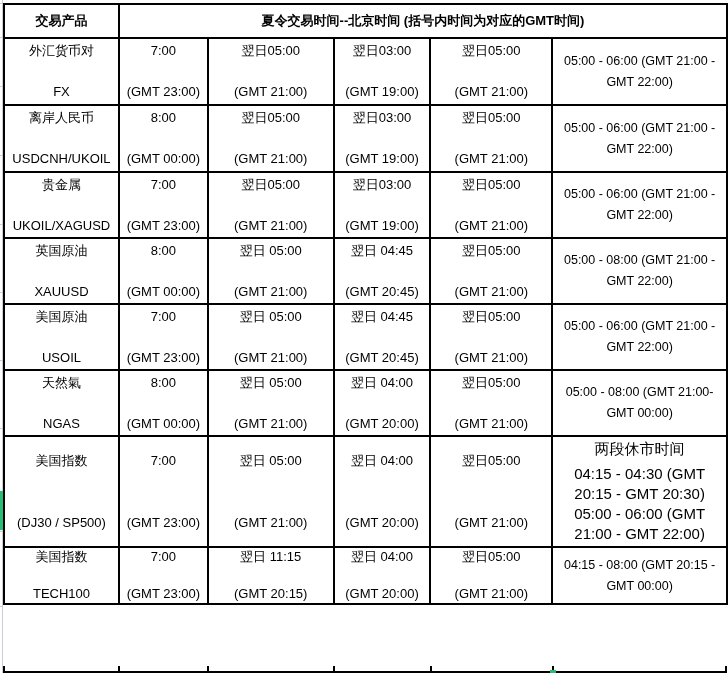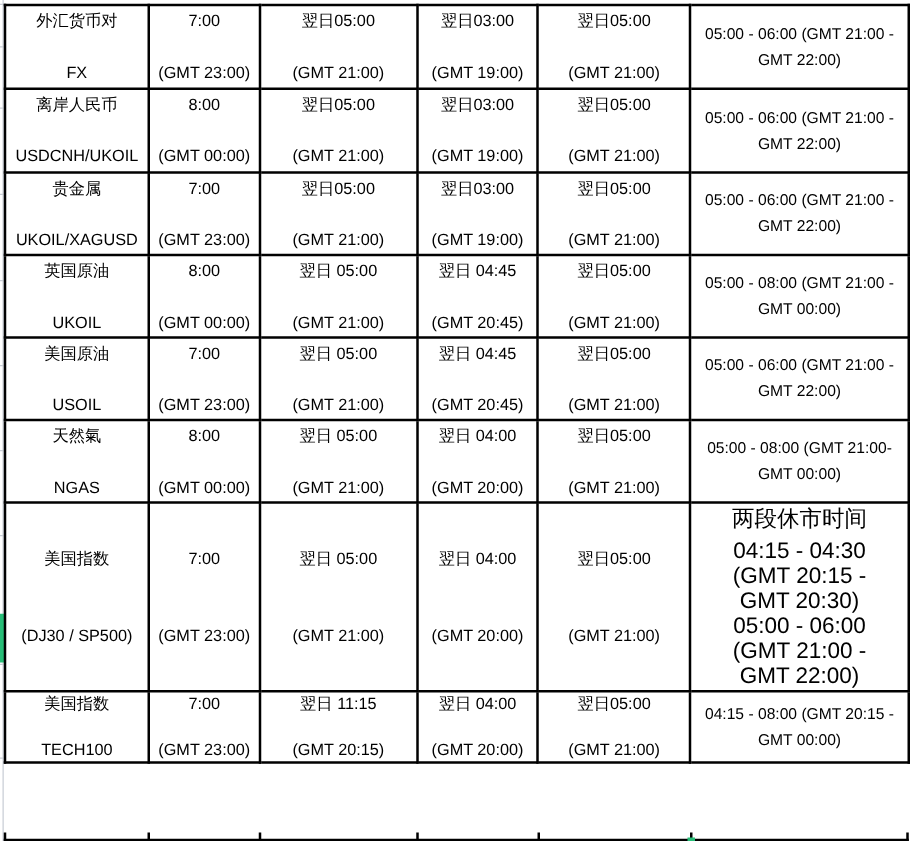--- a/index.html
+++ b/index.html
@@ -27,21 +27,21 @@
   .th2 { font-weight:bold; font-size:12.5px; }
 
   .cw { display:flex; flex-direction:column; justify-content:space-around; align-items:center;gap:18px; }
   tr.rh-69  td > .cw { height:65px; }
   tr.rh-68  td > .cw { height:64px; }
   tr.rh-110 td > .cw { height:106px; }
   tr.rh-59  td > .cw { height:55px; }
 
   .halt-wrap { display:flex; align-items:center; justify-content:center; padding:0 6px; }
   .halt-text { font-size:12.5px; line-height:21px; }
-  .halt-multi { padding:2px 12px; font-size:18px; line-height:20px; }
+  .halt-multi { padding:2px 12px; font-size:15px; line-height:20px; }
   .halt-title { margin-bottom:5px; }
 
   
   .stub-v { position:absolute; width:2px; top:666px; height:7px; background:var(--border,#000); }
   .stub-h { position:absolute; left:3px; top:671px; width:724px; height:2px; background:var(--border,#000); }
 </style>
 </head>
 <body>
 
 <div class="screen">
@@ -63,20 +63,24 @@
     <colgroup>
       <col style="width:115px">
         <col style="width:89px">
         <col style="width:126px">
       <col style="width:97px">
         <col style="width:122px">
         <col style="width:175px">
     </colgroup>
 
     <tbody>
+        <tr style="height:34px">
+      <td class="th1">交易产品</td>
+      <td class="th1" colspan="5">夏令交易时间--北京时间 (括号内时间为对应的GMT时间)</td>
+    </tr>
 
 
     <tr class="rh-69">
       <td>
             <div class="cw">
         <div>外汇货币对</div>
         <div>FX</div>
             </div>
           </td>
       <td>
@@ -183,21 +187,21 @@
             <div class="halt-wrap">
         <div class="halt-text">05:00 - 06:00 (GMT 21:00 - GMT 22:00)</div>
             </div>
           </td>
     </tr>
 
     <tr class="rh-68">
       <td>
             <div class="cw">
         <div>英国原油</div>
-        <div>UKOIL</div>
+        <div>XAUUSD</div>
             </div>
           </td>
       <td>
             <div class="cw">
         <div>8:00</div>
         <div>(GMT 00:00)</div>
             </div>
           </td>
       <td>
             <div class="cw">
@@ -212,21 +216,21 @@
             </div>
           </td>
       <td>
             <div class="cw">
         <div>翌日05:00</div>
         <div>(GMT 21:00)</div>
             </div>
           </td>
       <td>
             <div class="halt-wrap">
-        <div class="halt-text">05:00 - 08:00 (GMT 21:00 - GMT 00:00)</div>
+        <div class="halt-text">05:00 - 08:00 (GMT 21:00 - GMT 22:00)</div>
             </div>
           </td>
     </tr>
 
     <tr class="rh-68">
       <td>
             <div class="cw">
         <div>美国原油</div>
         <div>USOIL</div>
             </div>

